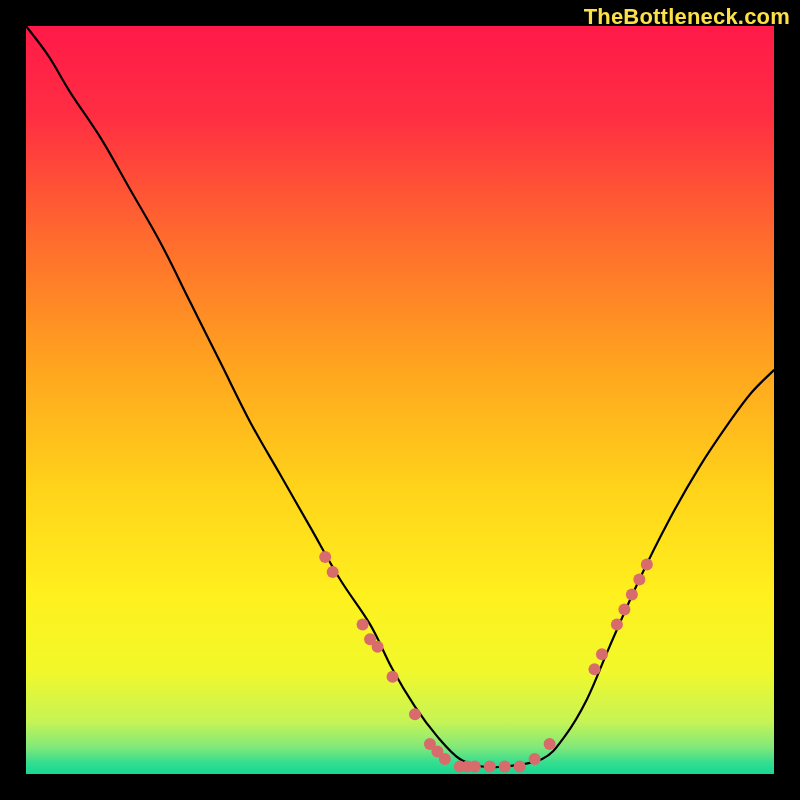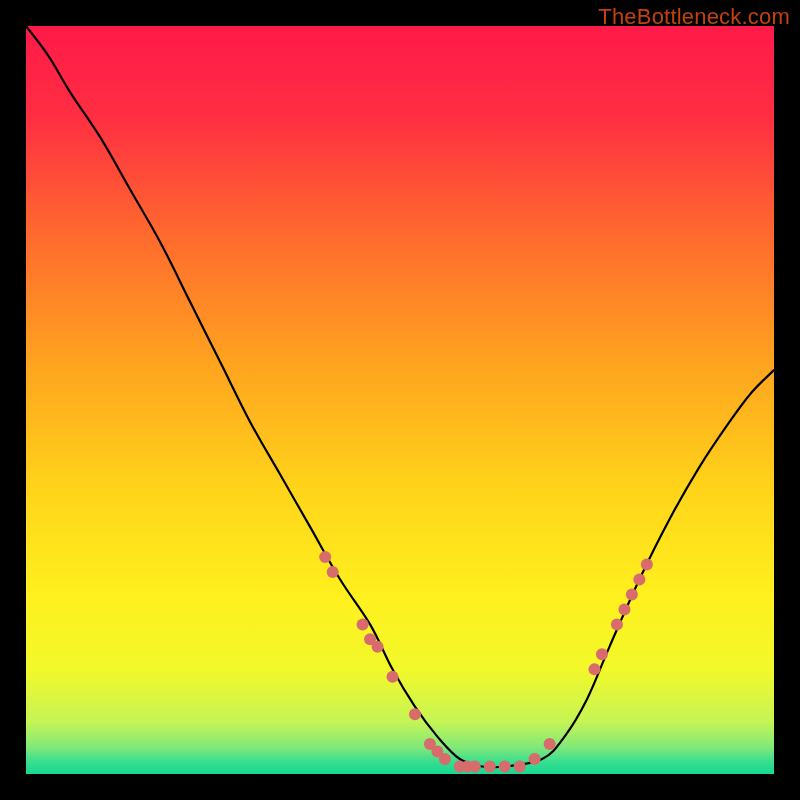--- a/index.html
+++ b/index.html
@@ -29,23 +29,23 @@
     
   }
   .gradient-fill {
     position: absolute;
     left: 0; top: 0; right: 0; bottom: 0;
   }
   .watermark {
     position: absolute;
     top: 4px;
     right: 10px;
-    color: #c2410c;
+    color: #fde047;
     font-size: 22px;
-    font-weight: 400;
+    font-weight: 700;
     letter-spacing: 0.2px;
     user-select: none;
   }
   svg.curve {
     position: absolute;
     left: 0;
     top: 0;
     width: 748px;
     height: 748px;
     overflow: visible;

